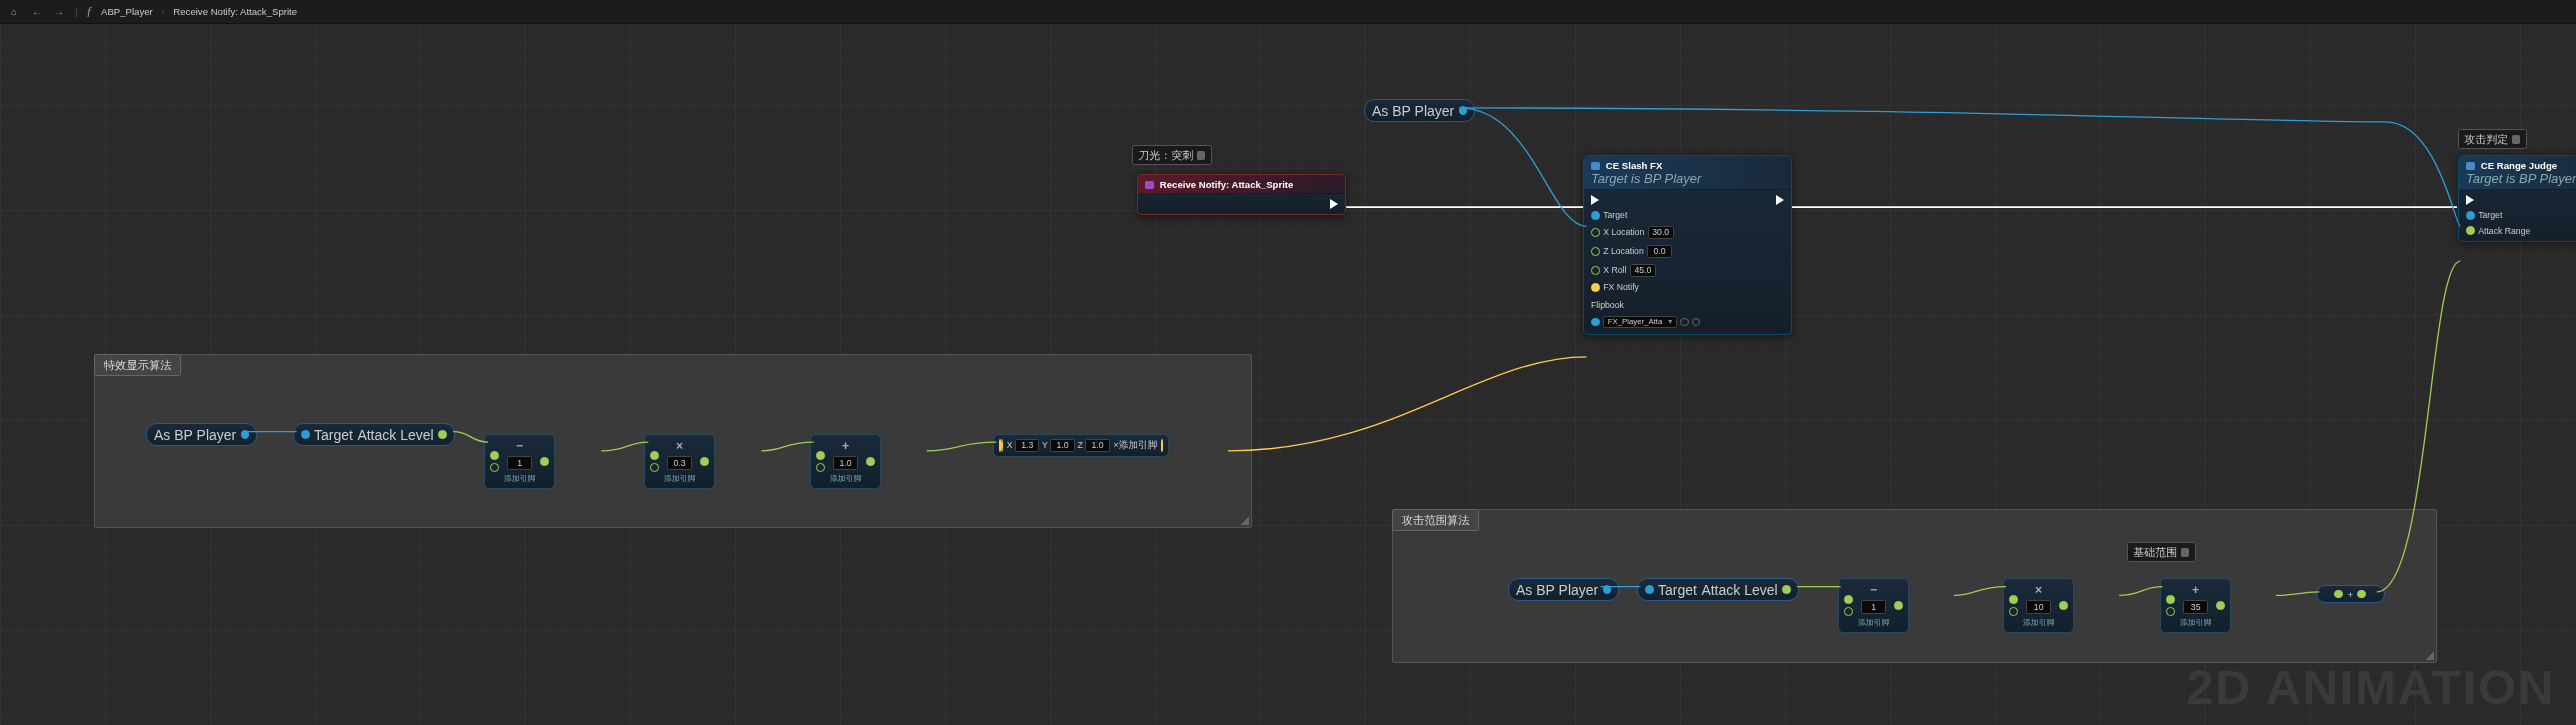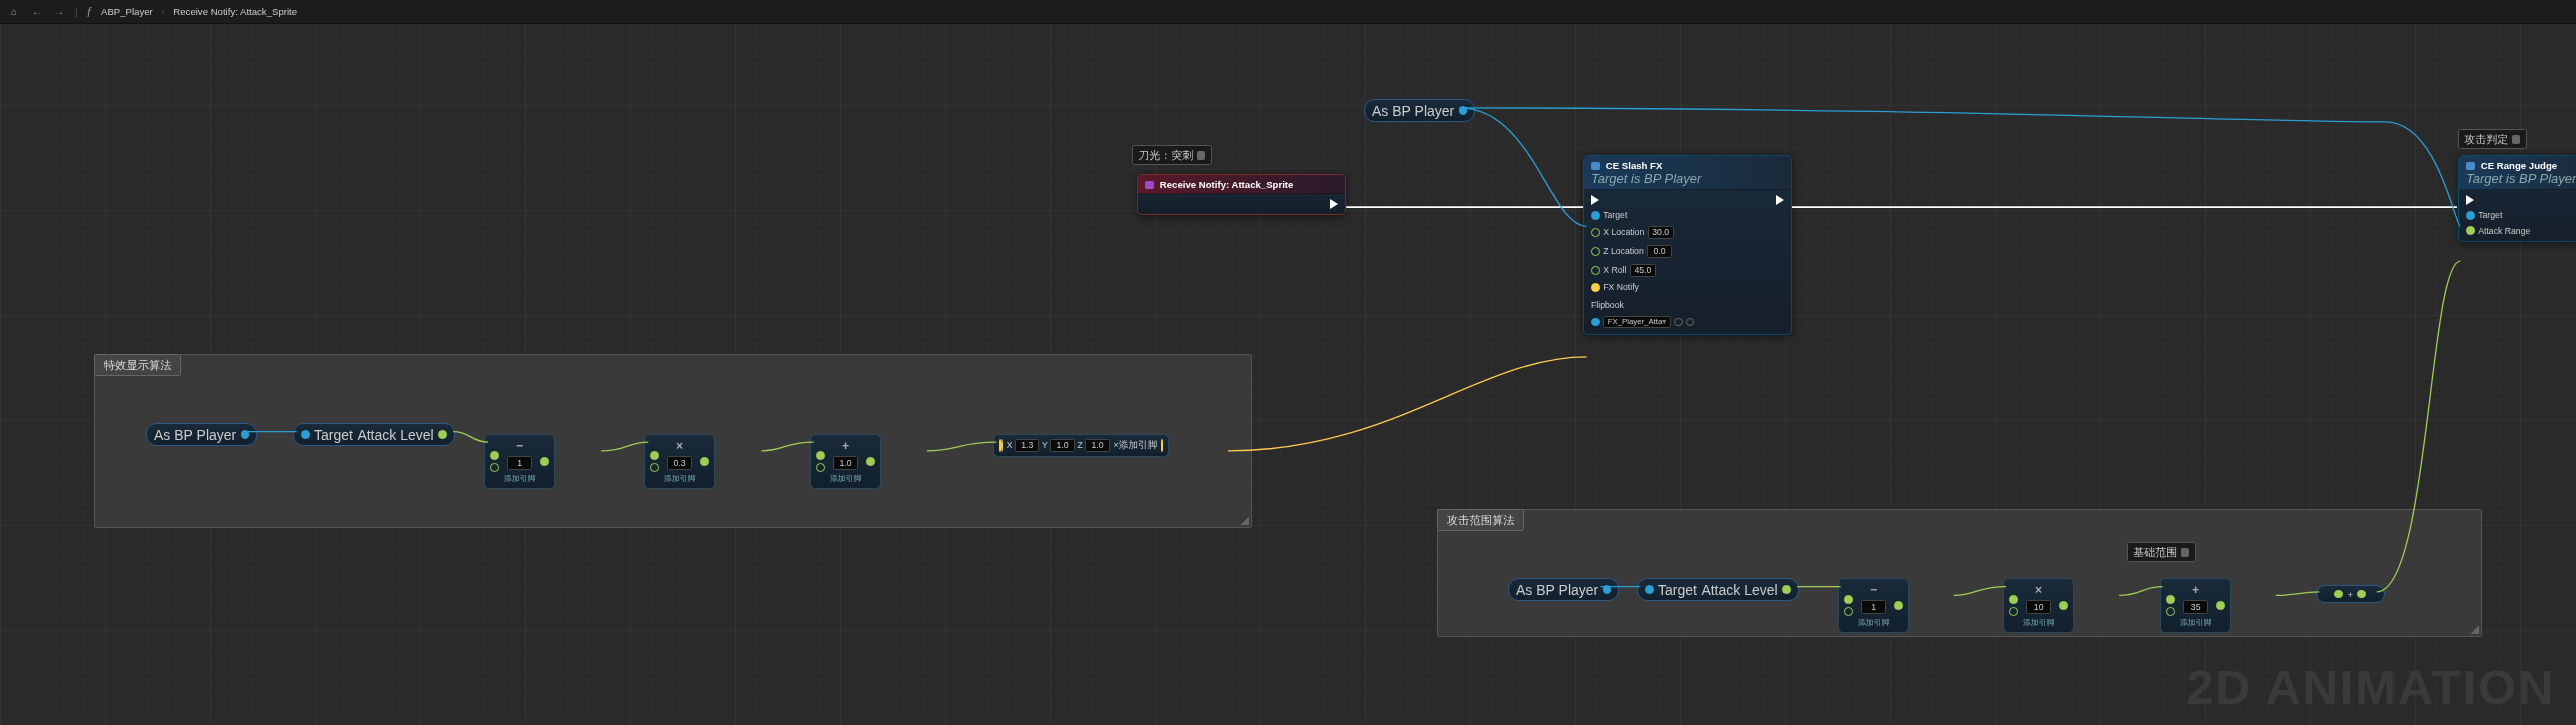--- a/index.html
+++ b/index.html
@@ -31,21 +31,21 @@
 .pin.exec{width:0;height:0;border:none;border-left:8.7px solid #fff;border-top:5.2px solid transparent;border-bottom:5.2px solid transparent;border-radius:0}
 .pin.exec.out{margin-left:auto}
 .pin.obj{background:#2a9fd6;border-color:#2a9fd6}
 .pin.float{background:#9fce54;border-color:#9fce54}
 .pin.float.hollow{background:transparent}
 .pin.vec{background:#ffcc4d;border-color:#ffcc4d}
 .pin.vec.hollow{background:transparent}
 .pin.asset{background:#2a9fd6;border-color:#2a9fd6}
 .plabel{color:#ccc;font-size:8.7px}
 .inputbox{background:#0a0a0a;border:0.9px solid #444;border-radius:1.7px;padding:0.9px 3.5px;color:#ccc;font-size:8.7px;min-width:24.4px;text-align:center}
-.dropdown{background:#0a0a0a;border:0.9px solid #444;border-radius:1.7px;padding:0.9px 3.5px;color:#ccc;font-size:7.8px;display:flex;align-items:center;gap:0}
+.dropdown{background:#0a0a0a;border:0.9px solid #444;border-radius:1.7px;padding:0.9px 3.5px;color:#ccc;font-size:7.8px;display:flex;align-items:center;gap:6px}
 .dropdown .dd-arrow{color:#888}
 .dd-icons{display:flex;gap:2.6px}
 .dd-icons span{width:8.7px;height:8.7px;border:0.9px solid #666;border-radius:50%;display:inline-block}
 .pillnode{position:absolute;background:linear-gradient(#1a2a3a,#12202d);border:0.9px solid #2a5a8a;border-radius:10.5px;padding:2.6px 7px;display:flex;align-items:center;gap:4.4px}
 .pillnode .pl{color:#ccc;font-size:14px}
 .mathnode{position:absolute;background:linear-gradient(#1a2a3a,#12202d);border:0.9px solid #2a4a5a;border-radius:5.2px;padding:3.5px 5.2px;display:flex;align-items:center;gap:5.2px}
 .mathnode .col{display:flex;flex-direction:column;gap:3.5px;align-items:center}
 .mathnode .op{color:#aaa;font-size:12.2px;font-weight:bold}
 .mathnode .addpin{color:#7aa;font-size:7.8px}
 .vecnode{position:absolute;background:linear-gradient(#1a2a3a,#12202d);border:0.9px solid #2a4a5a;border-radius:5.2px;padding:3.5px 5.2px;display:flex;align-items:center;gap:3.5px}
@@ -68,21 +68,21 @@
   <span class="crumb">Receive Notify: Attack_Sprite</span>
 </div>
 <div class="zoom">缩放1:1</div>
 <div class="watermark">2D ANIMATION</div>
 
 <div class="cbox" style="left:94px;top:354px;width:1158px;height:174px">
   <div class="ctitle">特效显示算法</div>
   <div class="resize"></div>
 </div>
 
-<div class="cbox" style="left:1437px;top:509px;width:1045px;height:128px">
+<div class="cbox" style="left:1392px;top:509px;width:1045px;height:154px">
   <div class="ctitle">攻击范围算法</div>
   <div class="resize"></div>
 </div>
 
 <div class="tooltip" style="left:1132px;top:145px"><span>刀光：突刺</span><span class="tip-ico"></span></div>
 <div class="tooltip" style="left:2458px;top:129px"><span>攻击判定</span><span class="tip-ico"></span></div>
 <div class="tooltip" style="left:2127px;top:542px"><span>基础范围</span><span class="tip-ico"></span></div>
 
 <div class="pillnode" style="left:1364px;top:99px">
   <span class="pl">As BP Player</span>

